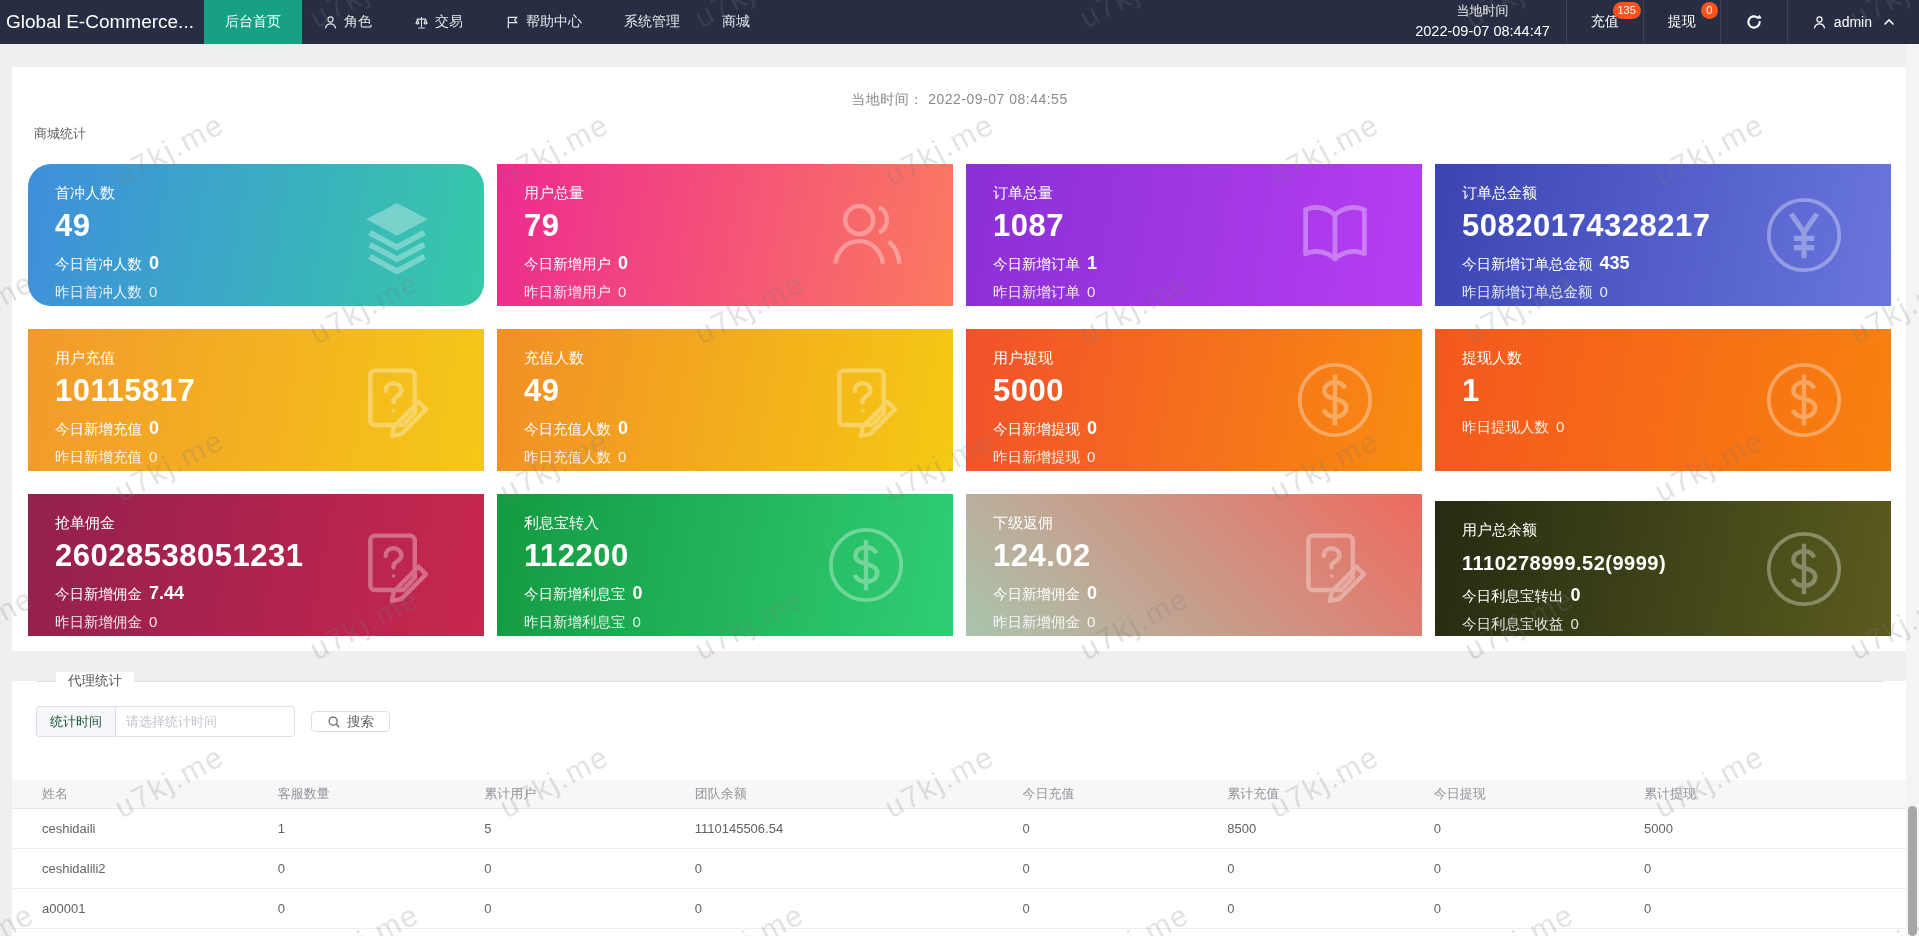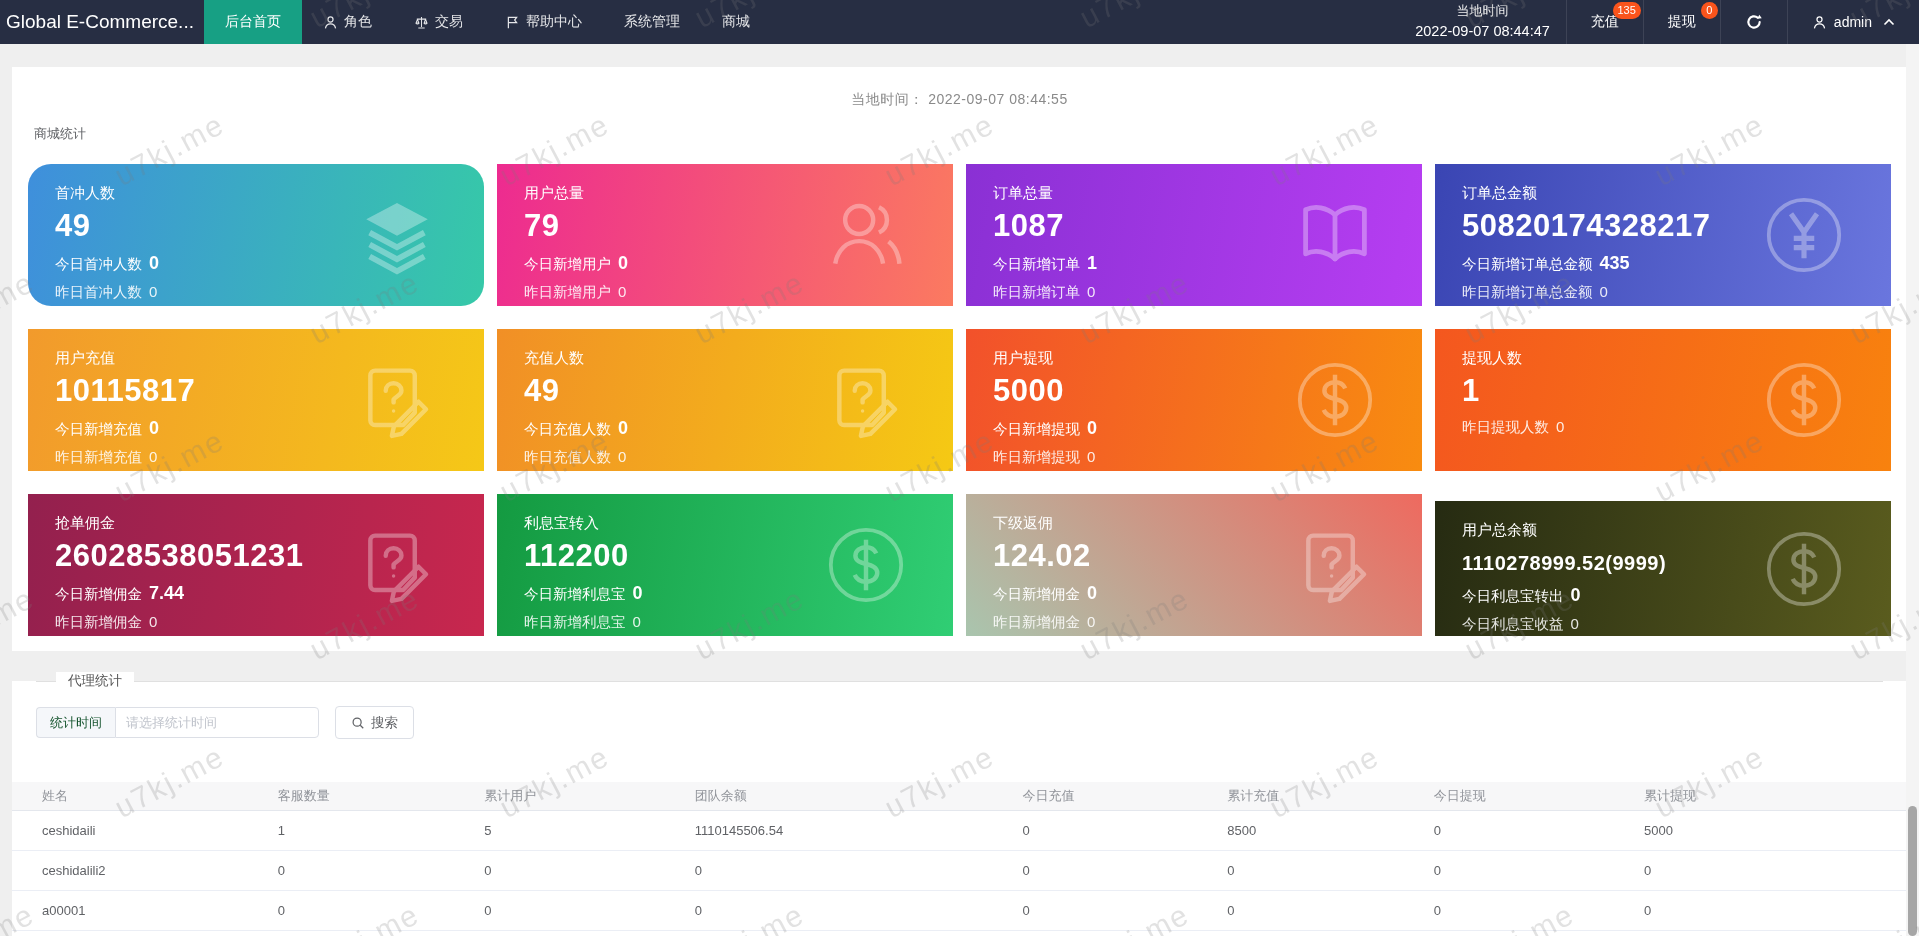--- a/index.html
+++ b/index.html
@@ -87,27 +87,27 @@
     font-size:13.5px; color:#555;
   }
   .search-row { display:flex; align-items:center; margin:24px 24px 0; }
   .input-group { display:flex; height:31px; }
   .input-label {
     background:#f5f7fa; border:1px solid #dcdfe6; border-right:none;
     border-radius:4px 0 0 4px; font-size:13px; color:#14532d;
     display:flex; align-items:center; padding:0 13px; white-space:nowrap;
   }
   .input-group input {
-    border:1px solid #dcdfe6; border-radius:0 4px 4px 0; width:204px;
+    border:1px solid #dcdfe6; border-radius:0 4px 4px 0; width:180px;
     font-size:13px; color:#8b5cf6; padding:0 10px; outline:none;
     font-family:inherit;
   }
   .input-group input::placeholder { color:#c0c4cc; }
   .search-btn {
-    margin-left:16px; height:33px; padding:0 15px; background:#fff;
+    margin-left:16px; height:21px; padding:0 15px; background:#fff;
     border:1px solid #dcdfe6; border-radius:4px; font-size:13.5px; color:#606266;
     display:flex; align-items:center; gap:6px; cursor:pointer; font-family:inherit;
   }
   .search-btn .s-ico { width:14px; height:14px; display:inline-block; }
   .search-btn .s-ico svg { width:100%; height:100%; display:block; }
 
   
   table { width:100%; border-collapse:collapse; margin-top:43px; table-layout:fixed; }
   th {
     background:#f7f7f8; color:#909399; font-weight:normal; font-size:13px;

